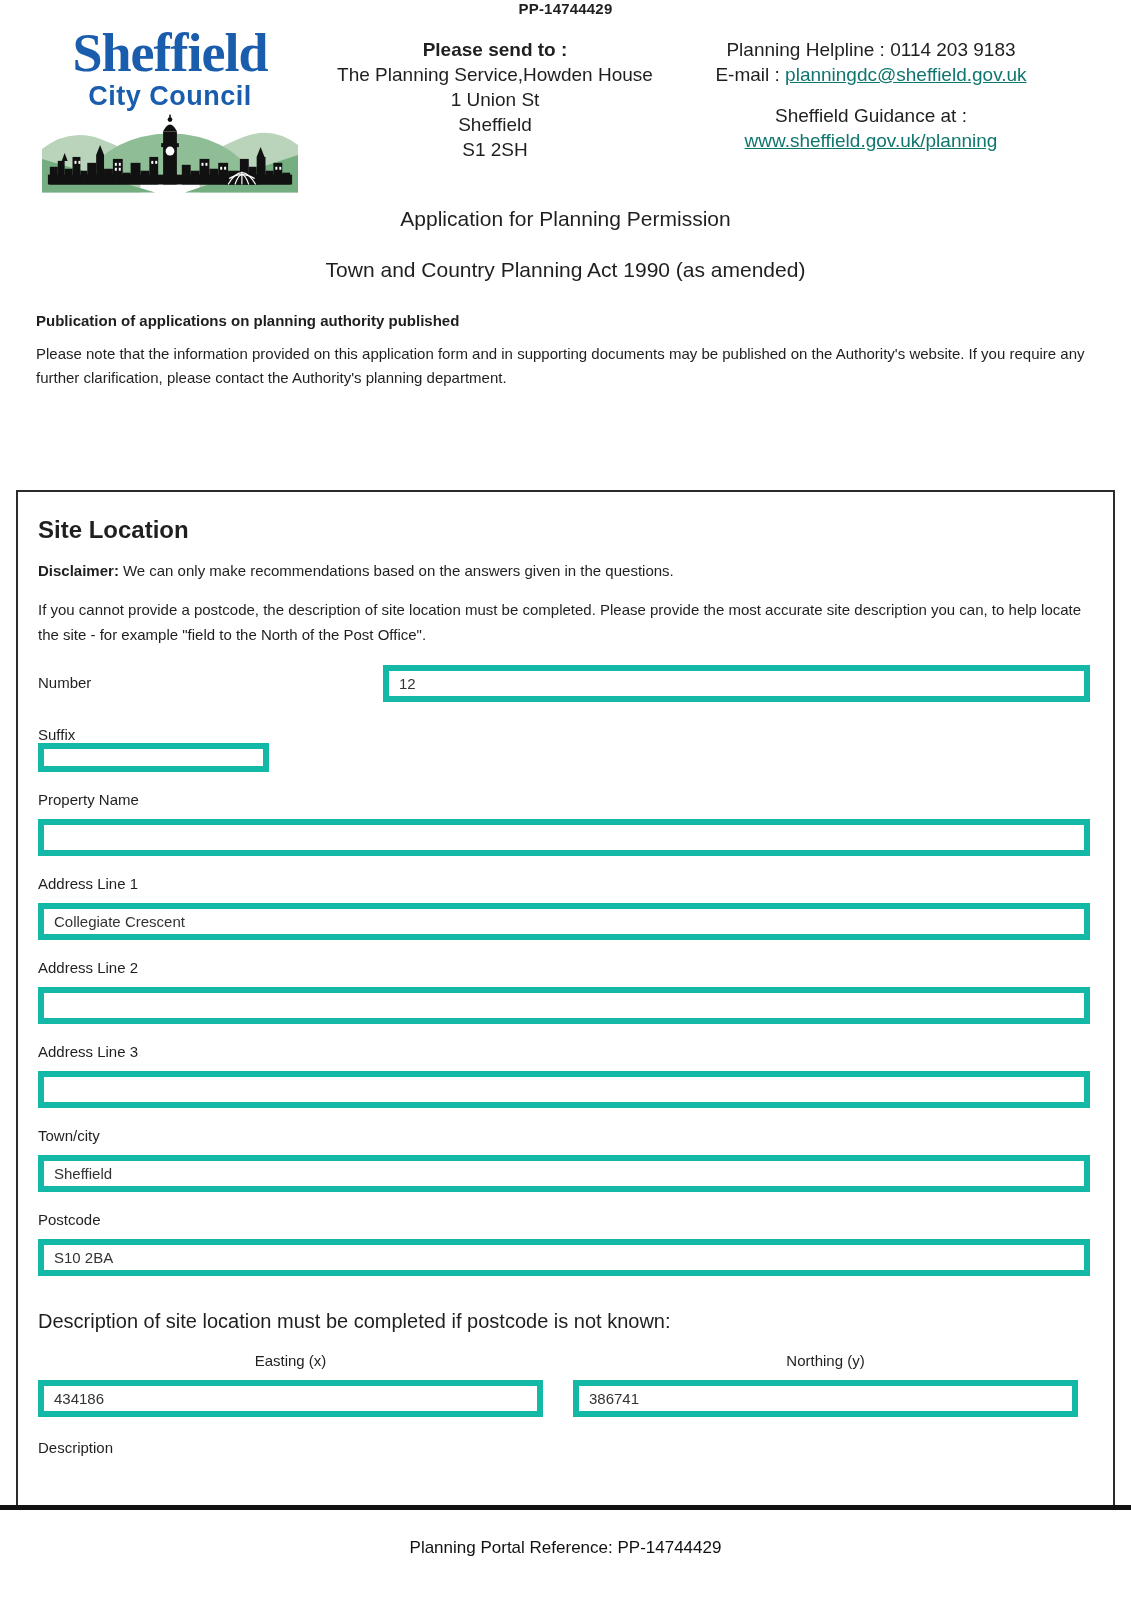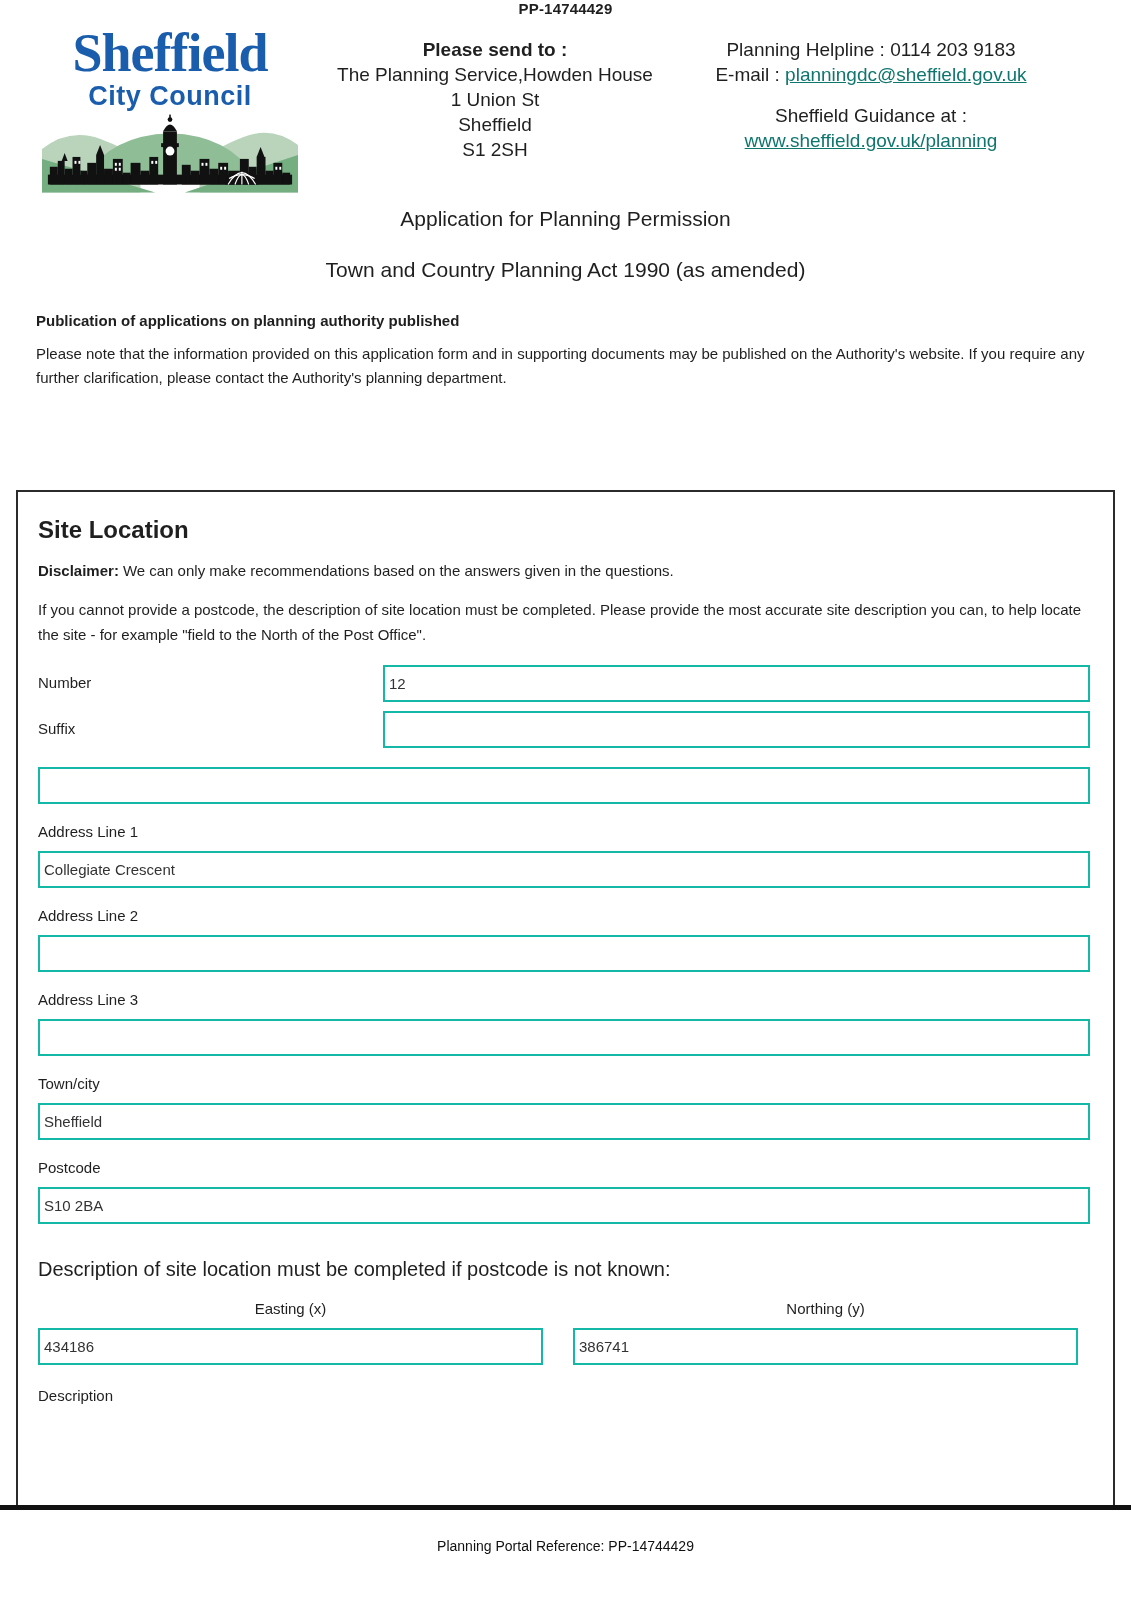--- a/index.html
+++ b/index.html
@@ -34,39 +34,39 @@
   .site-box {
     position:absolute; left:16px; top:490px; width:1099px; height:1015px;
     border:2px solid #2b2b2b; border-bottom:none; padding:24px 23px 0 20px;
   }
   .sl-heading { font-size:24px; font-weight:bold; }
   .sl-disclaimer { margin-top:18px; font-size:15px; }
   .sl-disclaimer .dtext { margin-left:4px; }
   .sl-intro { margin-top:18px; font-size:15px; line-height:25px; }
 
   .box-input {
-    display:block; width:100%; height:37px; border:2px solid #14b8a6; border-radius:0;
-    background:#fff; font-family:inherit; font-size:15px; color:#333; padding:0 4px; outline:none;
+    display:block; width:100%; height:37px; border:6px solid #14b8a6; border-radius:0;
+    background:#fff; font-family:inherit; font-size:15px; color:#333; padding:0 10px; outline:none;
   }
   .row-inline { display:flex; align-items:flex-start; }
   .row-inline .lbl { width:345px; font-size:15px; padding-top:9px; }
   .row-inline .box-input { flex:1; width:auto; }
-  .mt18 { margin-top:18px; } .mt15 { margin-top:9px; }
+  .mt18 { margin-top:18px; } .mt15 { margin-top:15px;flex-direction:column; }
   .row-stacked { margin-top:19px; }
   .row-stacked .lbl { display:block; font-size:15px; margin-bottom:11px; }
 
   .desc-heading { margin-top:34px; font-size:20px; }
   .coord-row { display:flex; margin-top:19px; }
   .coord-col1 { width:505px; }
   .coord-col2 { width:505px; margin-left:30px; }
   .coord-row .lbl { display:block; font-size:15px; margin-bottom:11px;text-align:center; }
   .desc-label { margin-top:22px; font-size:15px; }
 
   .page-line { position:absolute; left:0; top:1505px; width:1131px; height:5px; background:#111; }
-  .page-footer { position:absolute; left:0; top:1538px; width:1131px; text-align:center; font-size:14px; color:#111; }
+  .page-footer { position:absolute; left:0; top:1538px; width:1131px; text-align:center; font-size:17px; color:#111; }
 </style>
 </head>
 <body>
 
 <div class="page">
 
   <div class="pp-ref">PP-14744429</div>
 
   <div class="header-row">
 
@@ -189,20 +189,21 @@
       <div class="lbl">Number</div>
       <input class="box-input" type="text" value="12" style="">
     </div>
 
     <div class="row-inline mt15">
       <div class="lbl">Suffix</div>
       <input class="box-input" type="text" value="" style="">
     </div>
 
     <div class="row-stacked">
+      <label class="lbl">Property Name</label>
       <input class="box-input" type="text" value="" style="">
     </div>
 
     <div class="row-stacked">
       <label class="lbl">Address Line 1</label>
       <input class="box-input" type="text" value="Collegiate Crescent" style="">
     </div>
 
     <div class="row-stacked">
       <label class="lbl">Address Line 2</label>

